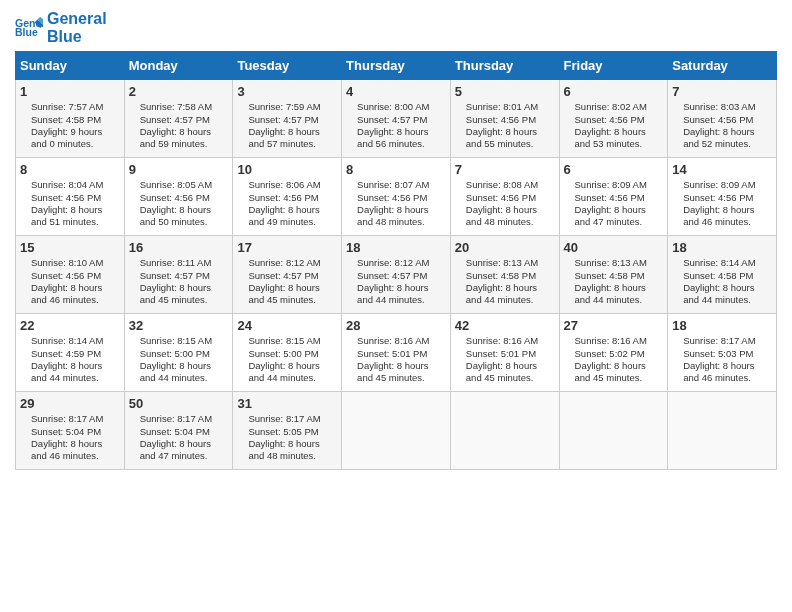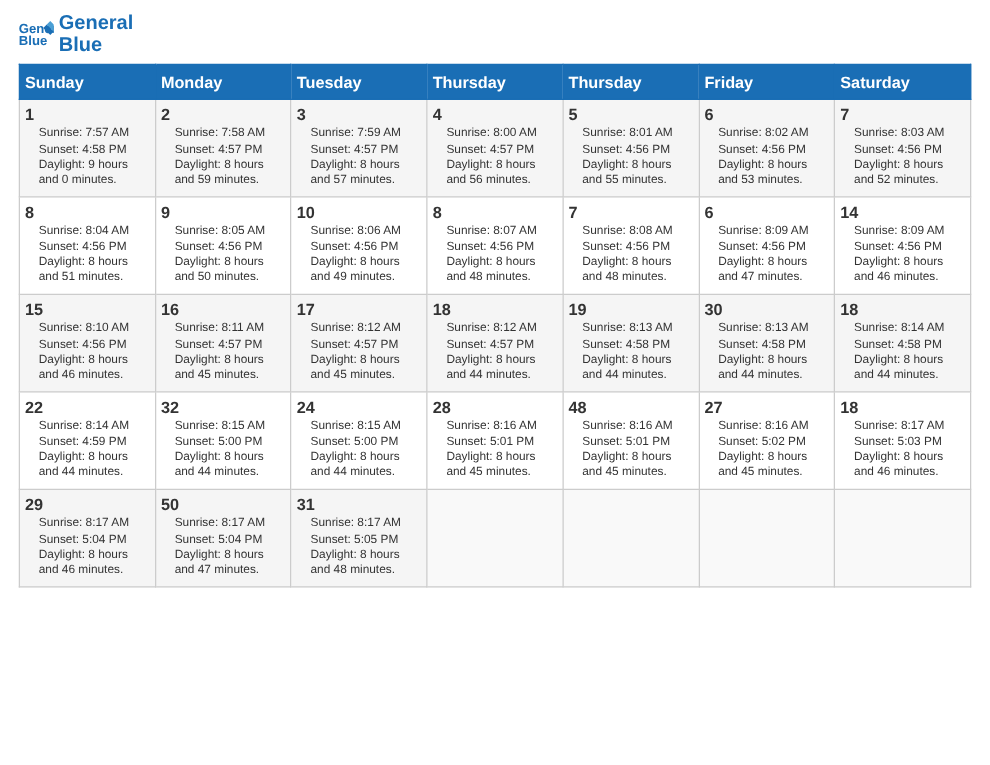--- a/index.html
+++ b/index.html
@@ -194,25 +194,25 @@
           </td>
           <td>
             <span class="day-num">17</span>
             <div class="cell-content">Sunrise: 8:12 AM<br>Sunset: 4:57 PM<br>Daylight: 8 hours and 45 minutes.</div>
           </td>
           <td>
             <span class="day-num">18</span>
             <div class="cell-content">Sunrise: 8:12 AM<br>Sunset: 4:57 PM<br>Daylight: 8 hours and 44 minutes.</div>
           </td>
           <td>
-            <span class="day-num">19</span>
+            <span class="day-num">20</span>
             <div class="cell-content">Sunrise: 8:13 AM<br>Sunset: 4:58 PM<br>Daylight: 8 hours and 44 minutes.</div>
           </td>
           <td>
-            <span class="day-num">30</span>
+            <span class="day-num">40</span>
             <div class="cell-content">Sunrise: 8:13 AM<br>Sunset: 4:58 PM<br>Daylight: 8 hours and 44 minutes.</div>
           </td>
           <td>
             <span class="day-num">18</span>
             <div class="cell-content">Sunrise: 8:14 AM<br>Sunset: 4:58 PM<br>Daylight: 8 hours and 44 minutes.</div>
           </td>
         </tr>
         <tr>
           <td>
             <span class="day-num">22</span>
@@ -224,21 +224,21 @@
           </td>
           <td>
             <span class="day-num">24</span>
             <div class="cell-content">Sunrise: 8:15 AM<br>Sunset: 5:00 PM<br>Daylight: 8 hours and 44 minutes.</div>
           </td>
           <td>
             <span class="day-num">28</span>
             <div class="cell-content">Sunrise: 8:16 AM<br>Sunset: 5:01 PM<br>Daylight: 8 hours and 45 minutes.</div>
           </td>
           <td>
-            <span class="day-num">48</span>
+            <span class="day-num">42</span>
             <div class="cell-content">Sunrise: 8:16 AM<br>Sunset: 5:01 PM<br>Daylight: 8 hours and 45 minutes.</div>
           </td>
           <td>
             <span class="day-num">27</span>
             <div class="cell-content">Sunrise: 8:16 AM<br>Sunset: 5:02 PM<br>Daylight: 8 hours and 45 minutes.</div>
           </td>
           <td>
             <span class="day-num">18</span>
             <div class="cell-content">Sunrise: 8:17 AM<br>Sunset: 5:03 PM<br>Daylight: 8 hours and 46 minutes.</div>
           </td>

